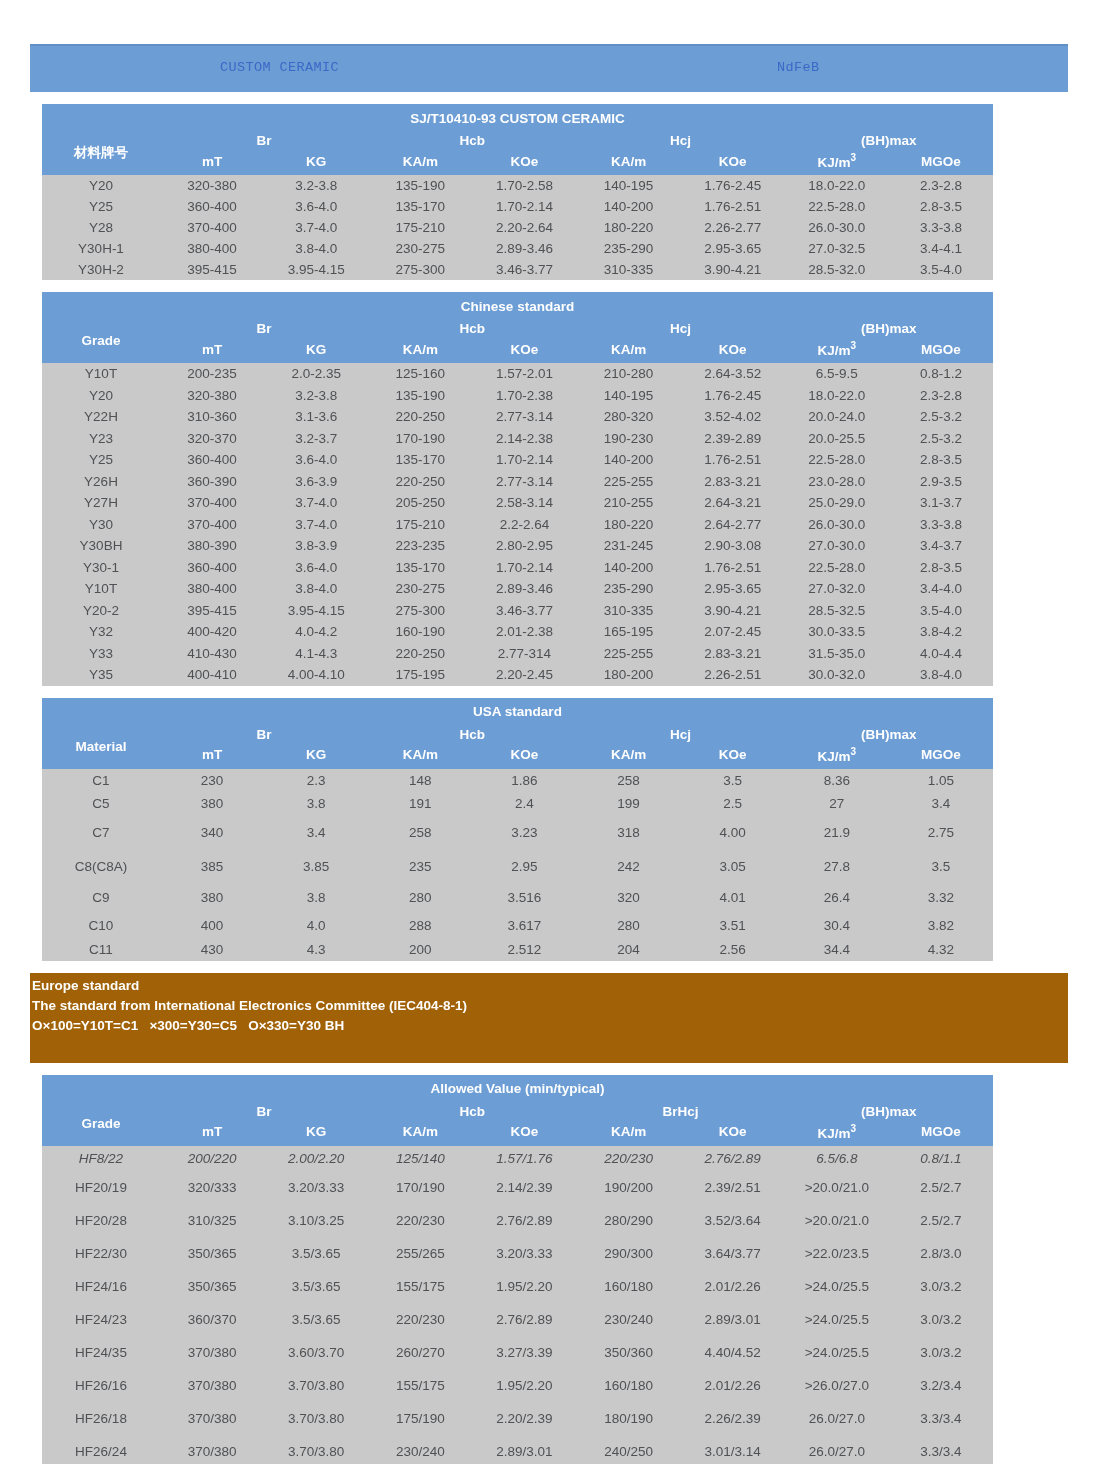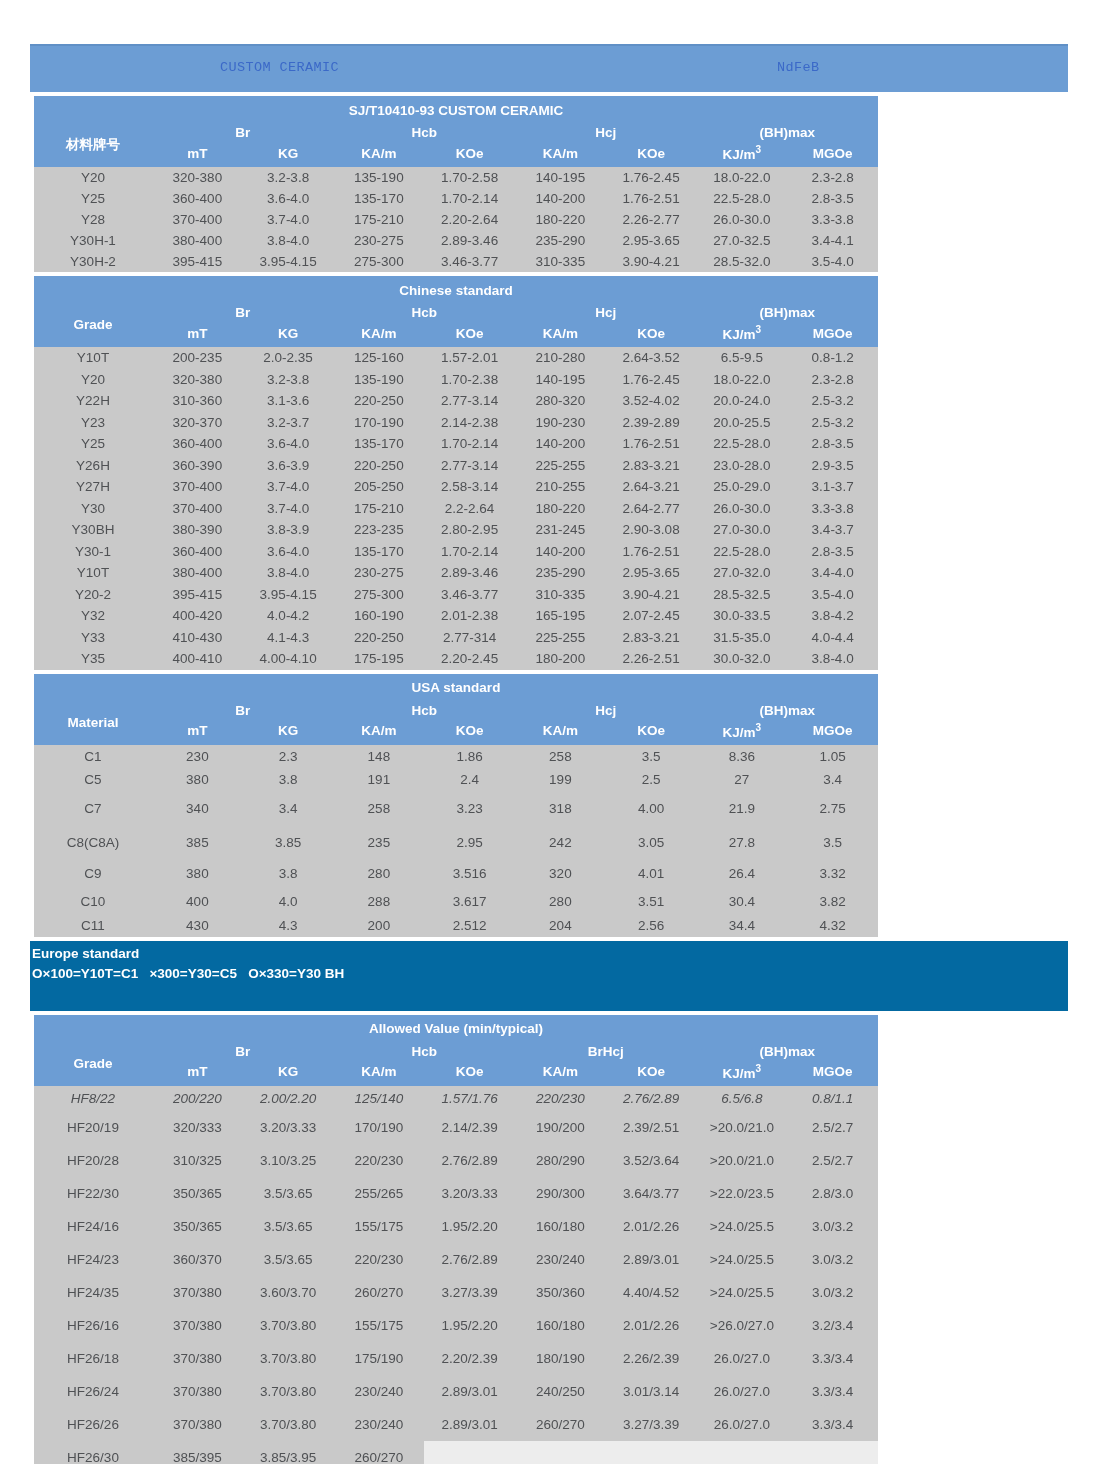--- a/index.html
+++ b/index.html
@@ -6,21 +6,21 @@
   body { font-family:"Liberation Sans", sans-serif; }
   .page { position:relative; width:1100px; height:1464px; background:#ffffff; overflow:hidden; }
   .content { position:absolute; left:30px; top:44px; width:1038px; }
 
   .band { background:#6c9dd4; }
   .nav-band { position:relative; height:46px; border-top:2px solid #6090c6; }
   .navlink { position:absolute; top:14px; font-size:13.5px; color:#3b69c8; text-decoration:none; letter-spacing:.4px; cursor:pointer;font-family:Liberation Mono, monospace; }
   #link-ceramic { left:190px; }
   #link-ndfeb  { left:747px; }
 
-  table.mtable { border-collapse:collapse; width:844px; table-layout:fixed; margin:4px; }
+  table.mtable { border-collapse:collapse; width:951px; table-layout:fixed; margin:12px; }
   table.mtable col.c0 { width:118px; }
   table.mtable th, table.mtable td { padding:0; border:0; }
 
   thead th { background:#6c9dd4; color:#ffffff; font-weight:bold; text-align:center; }
   tr.trow th { font-size:13.5px; height:24px; padding-top:2px; }
   tr.grow th { font-size:13.5px; height:21px; }
   tr.urow th { font-size:13.5px; height:20px; padding-bottom:4px; }
   th.fcol { font-size:13.5px; }
   sup { font-size:10px; }
 
@@ -33,21 +33,21 @@
   #t2 tbody tr { height:23px; }
   #t2 tbody tr:nth-child(2) { height:24px;padding-left:13px; }
   #t2 tbody tr:nth-child(3) { height:34px; }
   #t2 tbody tr:nth-child(4) { height:33px; }
   #t2 tbody tr:nth-child(5) { height:30px; }
   #t2 tbody tr:nth-child(6) { height:25px; }
 
   #t3 tbody tr { height:33px; }
   #t3 tbody tr:first-child { height:25px;font-style:italic; }
 
-  .europe { background:#0369a1; color:#ffffff; font-weight:bold; font-size:13.5px;
+  .europe { background:#a16207; color:#ffffff; font-weight:bold; font-size:13.5px;
             line-height:20px; padding:3px 0 27px 2px; }
   .europe .eline { white-space:pre; }
 </style>
 </head>
 <body>
 
 <div class="page">
   <div class="content">
 
     <div class="band nav-band">
@@ -461,20 +461,21 @@
             <td>204</td>
             <td>2.56</td>
             <td>34.4</td>
             <td>4.32</td>
           </tr>
         </tbody>
     </table>
 
     <div class="europe">
       <div class="eline">Europe standard</div>
+      <div class="eline">The standard from International Electronics Committee (IEC404-8-1)</div>
       <div class="eline">O×100=Y10T=C1   ×300=Y30=C5   O×330=Y30 BH</div>
     </div>
 
     <table class="mtable" id="t3">
       <colgroup>
           <col class="c0">
           <col>
           <col>
           <col>
           <col>

